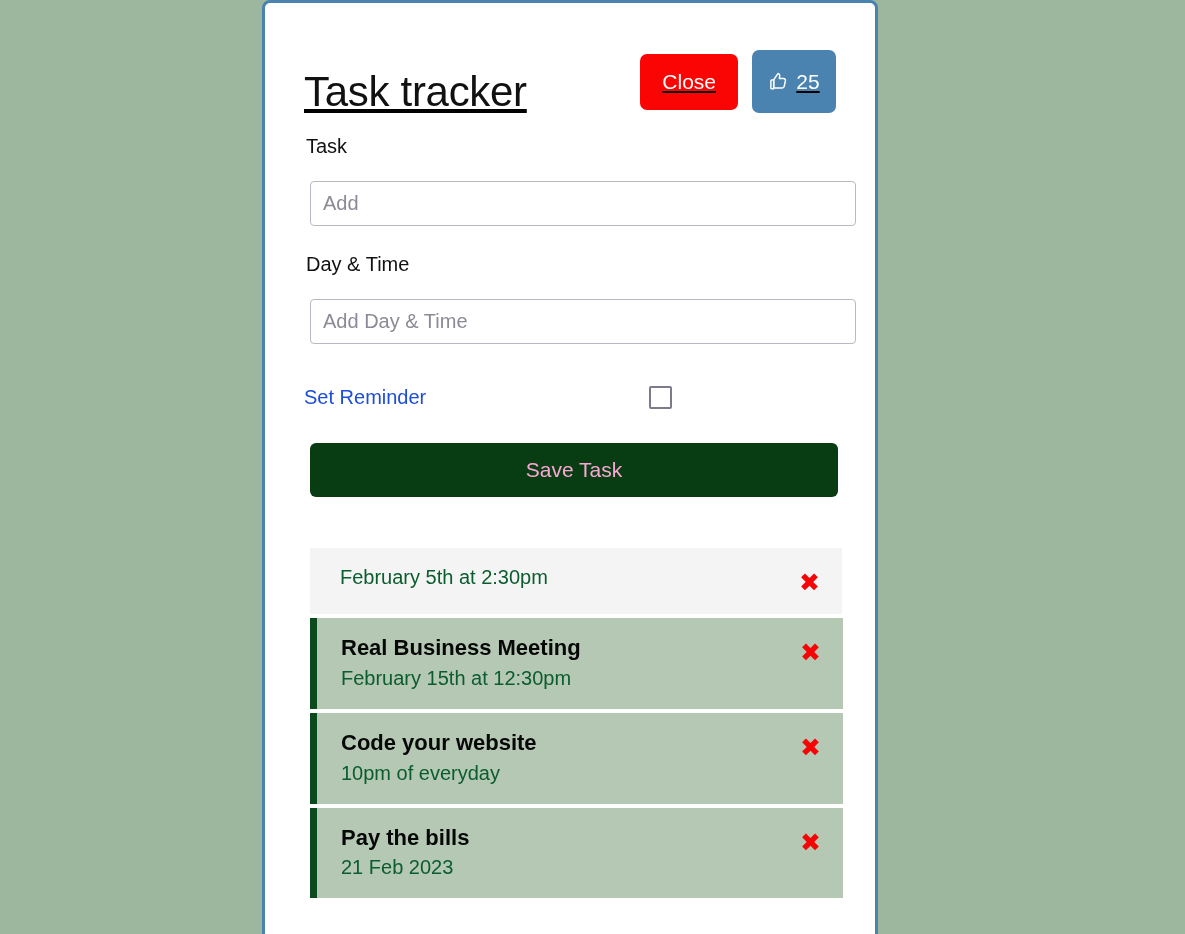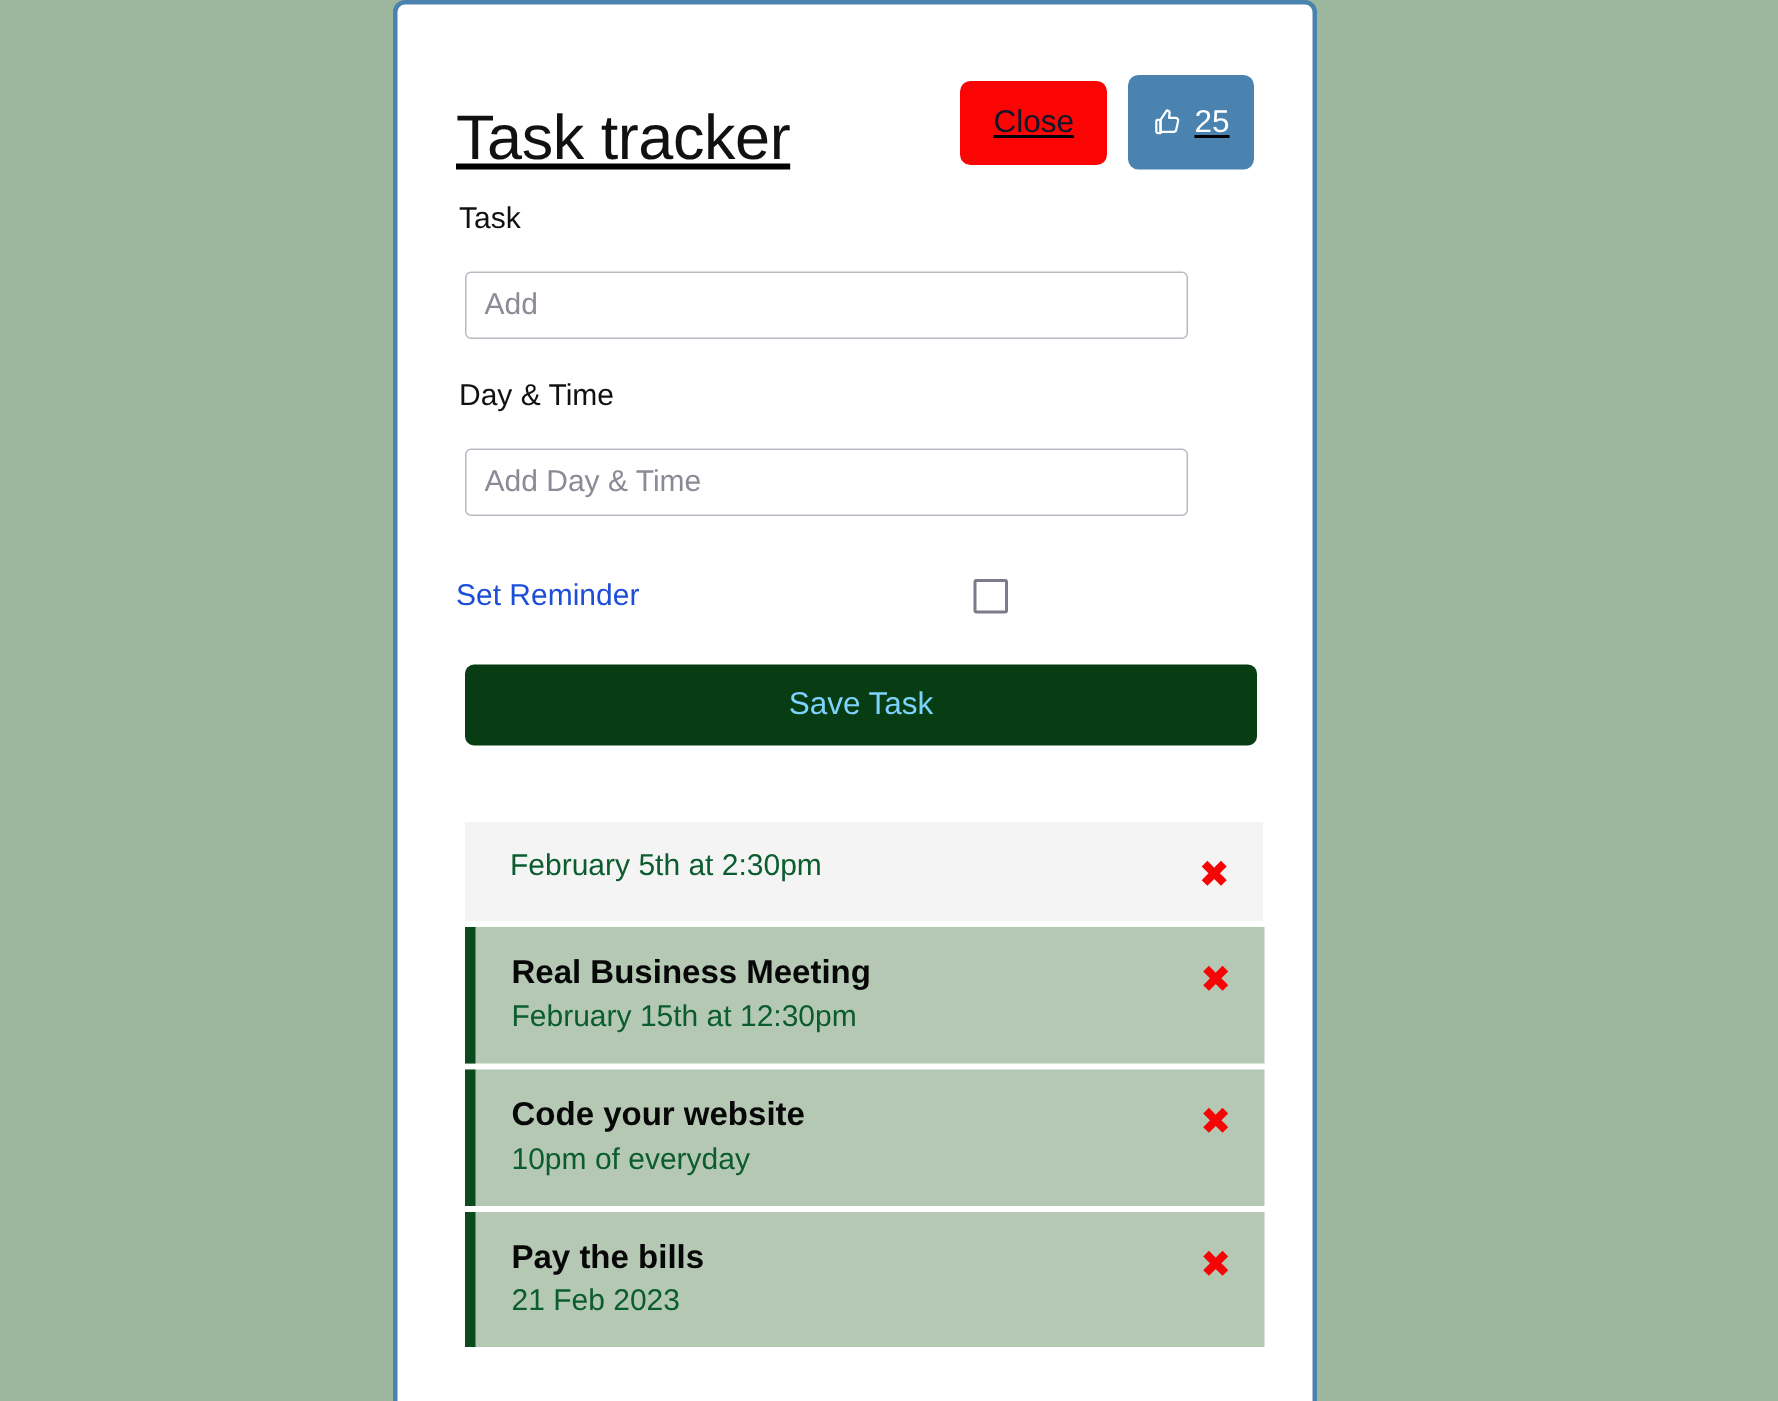--- a/index.html
+++ b/index.html
@@ -55,21 +55,21 @@
     margin: 0;
     white-space: nowrap;
   }
   .header-actions {
     display: flex;
     align-items: center;
     gap: 14px;
   }
   .btn-close {
     background: #fb0404;
-    color: #0f172a;
+    color: #ffffff;
     border: none;
     border-radius: 7px;
     font-family: "Liberation Sans", sans-serif;
     font-size: 21px;
     font-weight: 400;
     padding: 0 22px;
     height: 56px;
     line-height: 53px;
     cursor: pointer;
     white-space: nowrap;
@@ -106,21 +106,21 @@
   .form-area { padding-top: 22px; }
   .field-label {
     font-size: 20px;
     color: #111111;
     font-weight: 400;
     margin: 0 0 11px 2px;
     line-height: 1.1;
   }
   .text-input {
     display: block;
-    width: 482px;
+    width: 546px;
     height: 45px;
     box-sizing: border-box;
     border: 1px solid #b9b9c3;
     border-radius: 4px;
     padding: 0 12px;
     font-family: "Liberation Sans", sans-serif;
     font-size: 20px;
     color: #222222;
     background: #ffffff;
     outline: none;
@@ -154,21 +154,21 @@
     cursor: pointer;
     flex: none;
   }
 
   .btn-save {
     display: block;
     margin: 22px 0 0 6px;
     width: 528px;
     height: 54px;
     background: #083d14;
-    color: #7dd3fc;
+    color: #f9a8d4;
     border: none;
     border-radius: 6px;
     font-family: "Liberation Sans", sans-serif;
     font-size: 21px;
     font-weight: 400;
     cursor: pointer;
   }
 
   
   .task-list {

